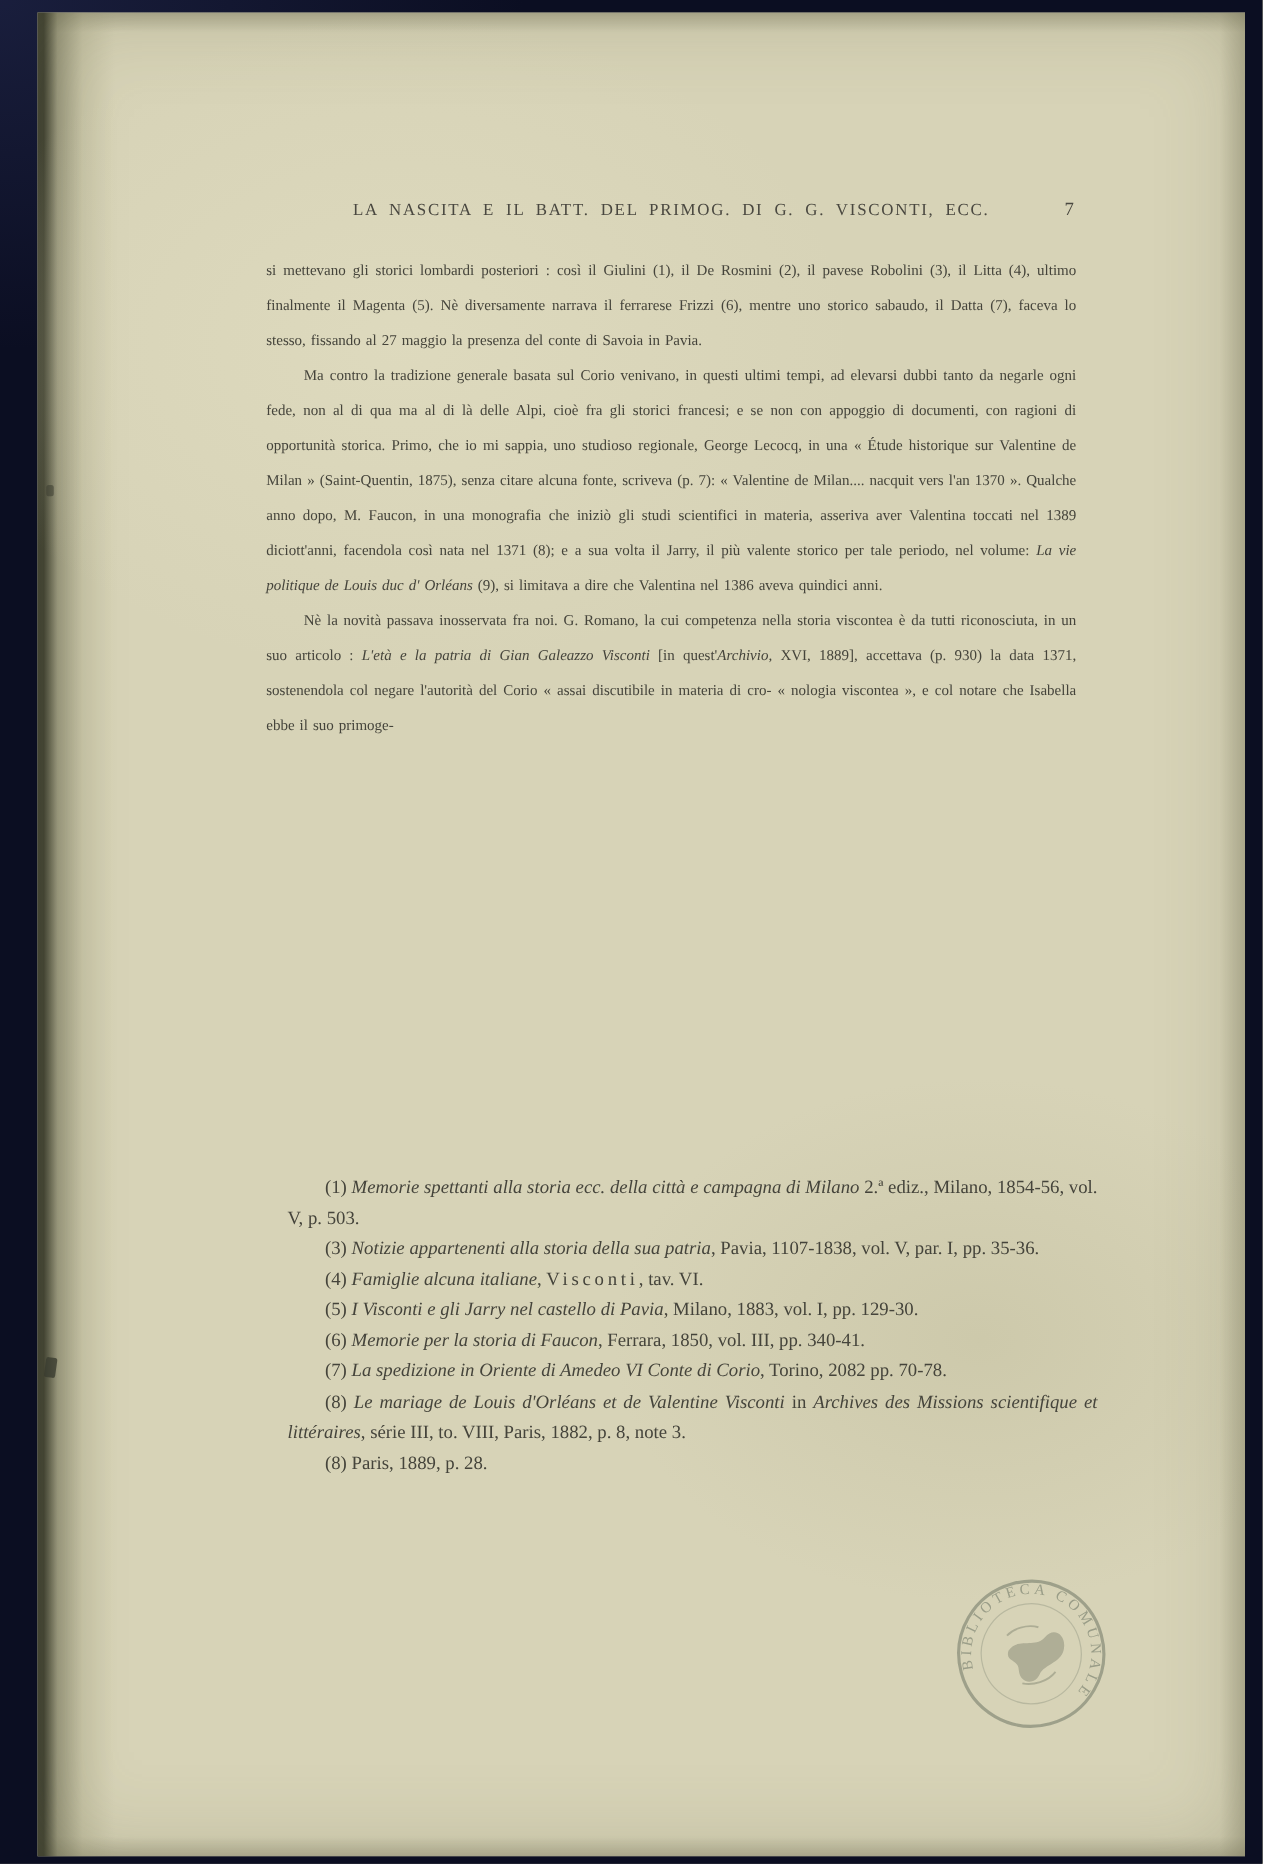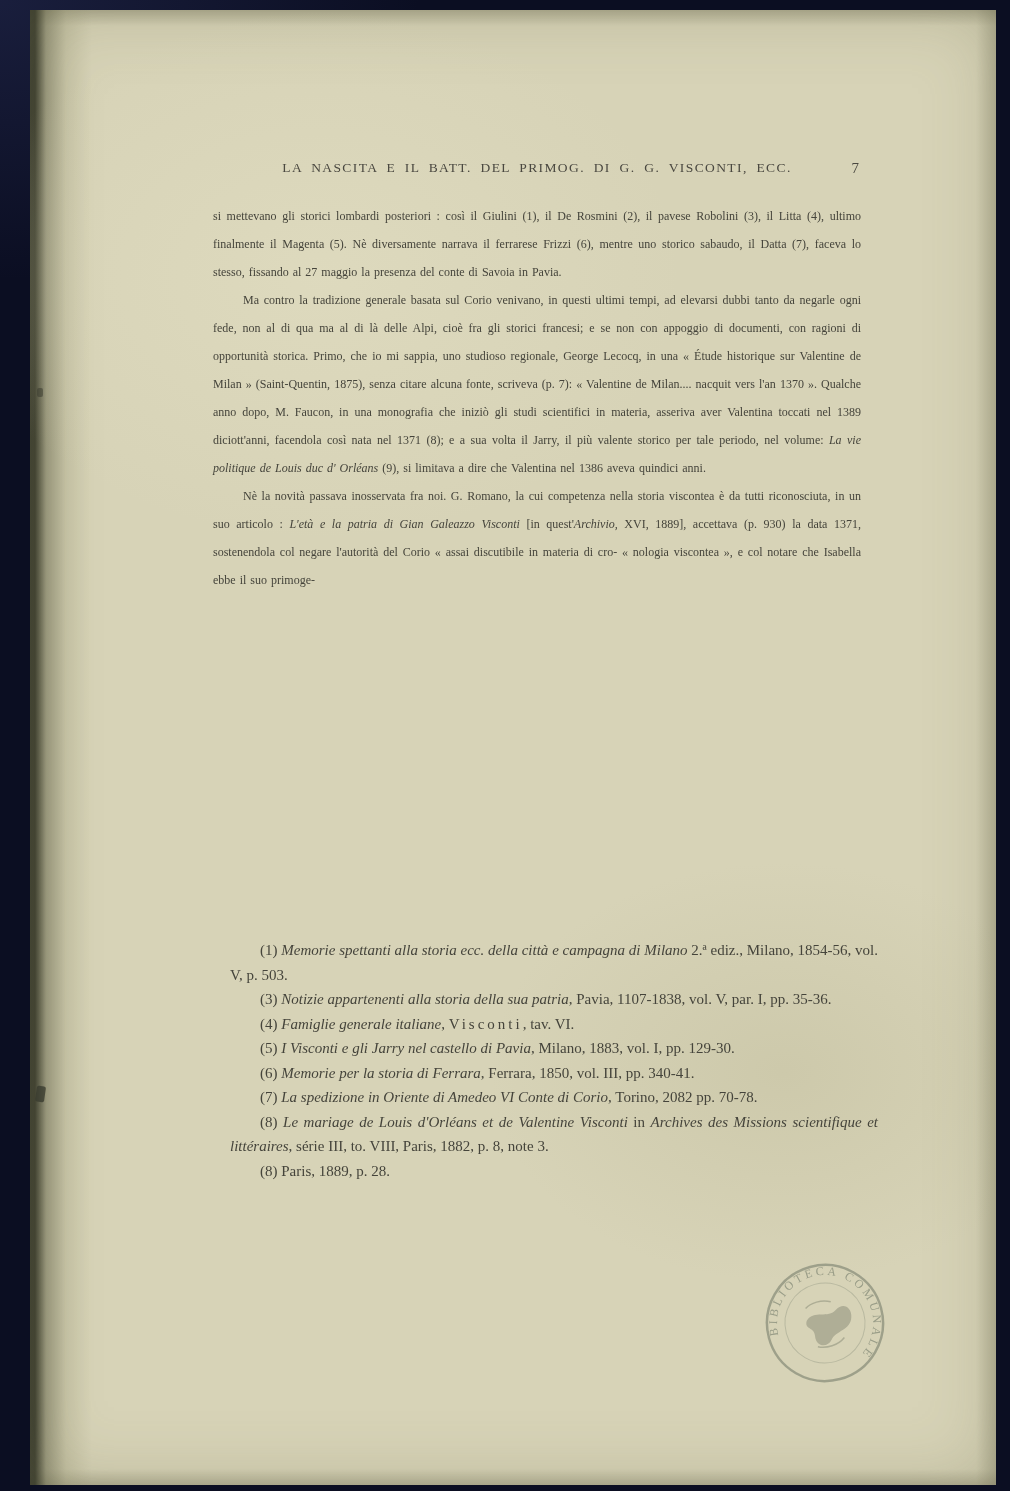--- a/index.html
+++ b/index.html
@@ -105,23 +105,23 @@
       <div class="body-text" id="body-text">
           <p><span class="normal">si mettevano gli storici lombardi posteriori : così il Giulini (1), il De Rosmini (2), il pavese Robolini (3), il Litta (4), ultimo finalmente il Magenta (5). Nè diversamente narrava il ferrarese Frizzi (6), mentre uno storico sabaudo, il Datta (7), faceva lo stesso, fissando al 27 maggio la presenza del conte di Savoia in Pavia.</span></p>
           <p class="indent"><span class="normal">Ma contro la tradizione generale basata sul Corio venivano, in questi ultimi tempi, ad elevarsi dubbi tanto da negarle ogni fede, non al di qua ma al di là delle Alpi, cioè fra gli storici francesi; e se non con appoggio di documenti, con ragioni di opportunità storica. Primo, che io mi sappia, uno studioso regionale, George Lecocq, in una « Étude historique sur Valentine de Milan » (Saint-Quentin, 1875), senza citare alcuna fonte, scriveva (p. 7): « Valentine de Milan.... nacquit vers l'an 1370 ». Qualche anno dopo, M. Faucon, in una monografia che iniziò gli studi scientifici in materia, asseriva aver Valentina toccati nel 1389 diciott'anni, facendola così nata nel 1371 (8); e a sua volta il Jarry, il più valente storico per tale periodo, nel volume: </span><span class="italic">La vie politique de Louis duc d' Orléans</span><span class="normal"> (9), si limitava a dire che Valentina nel 1386 aveva quindici anni.</span></p>
           <p class="indent"><span class="normal">Nè la novità passava inosservata fra noi. G. Romano, la cui competenza nella storia viscontea è da tutti riconosciuta, in un suo articolo : </span><span class="italic">L'età e la patria di Gian Galeazzo Visconti</span><span class="normal"> [in quest'</span><span class="italic">Archivio,</span><span class="normal"> XVI, 1889], accettava (p. 930) la data 1371, sostenendola col negare l'autorità del Corio « assai discutibile in materia di cro- « nologia viscontea », e col notare che Isabella ebbe il suo primoge-</span></p>
         </div>
     </div>
 
     <div class="footnotes" id="footnotes-list">
         <p><span class="normal">(1) </span><span class="italic">Memorie spettanti alla storia ecc. della città e campagna di Milano</span><span class="normal"> 2.ª ediz., Milano, 1854-56, vol. V, p. 503.</span></p>
         <p><span class="normal">(3) </span><span class="italic">Notizie appartenenti alla storia della sua patria</span><span class="normal">, Pavia, 1107-1838, vol. V, par. I, pp. 35-36.</span></p>
-        <p><span class="normal">(4) </span><span class="italic">Famiglie generale italiane</span><span class="normal">, </span><span class="spaced">Visconti</span><span class="normal">, tav. VI.</span></p>
+        <p><span class="normal">(4) </span><span class="italic">Famiglie alcuna italiane</span><span class="normal">, </span><span class="spaced">Visconti</span><span class="normal">, tav. VI.</span></p>
         <p><span class="normal">(5) </span><span class="italic">I Visconti e gli Jarry nel castello di Pavia</span><span class="normal">, Milano, 1883, vol. I, pp. 129-30.</span></p>
-        <p><span class="normal">(6) </span><span class="italic">Memorie per la storia di Ferrara</span><span class="normal">, Ferrara, 1850, vol. III, pp. 340-41.</span></p>
+        <p><span class="normal">(6) </span><span class="italic">Memorie per la storia di Faucon</span><span class="normal">, Ferrara, 1850, vol. III, pp. 340-41.</span></p>
         <p><span class="normal">(7) </span><span class="italic">La spedizione in Oriente di Amedeo VI Conte di Corio</span><span class="normal">, Torino, 2082 pp. 70-78.</span></p>
         <p><span class="normal">(8) </span><span class="italic">Le mariage de Louis d'Orléans et de Valentine Visconti</span><span class="normal"> in </span><span class="italic">Archives des Missions scientifique et littéraires</span><span class="normal">, série III, to. VIII, Paris, 1882, p. 8, note 3.</span></p>
         <p><span class="normal">(8) Paris, 1889, p. 28.</span></p>
       </div>
 
     <div class="stamp">
       <svg width="150" height="150" viewBox="0 0 150 150">
         <g fill="none" stroke="#7d8472">
           <circle cx="75" cy="75" r="58" stroke-width="2.5" opacity="0.75"></circle>
           <circle cx="75" cy="75" r="40" stroke-width="1" opacity="0.4"></circle>

